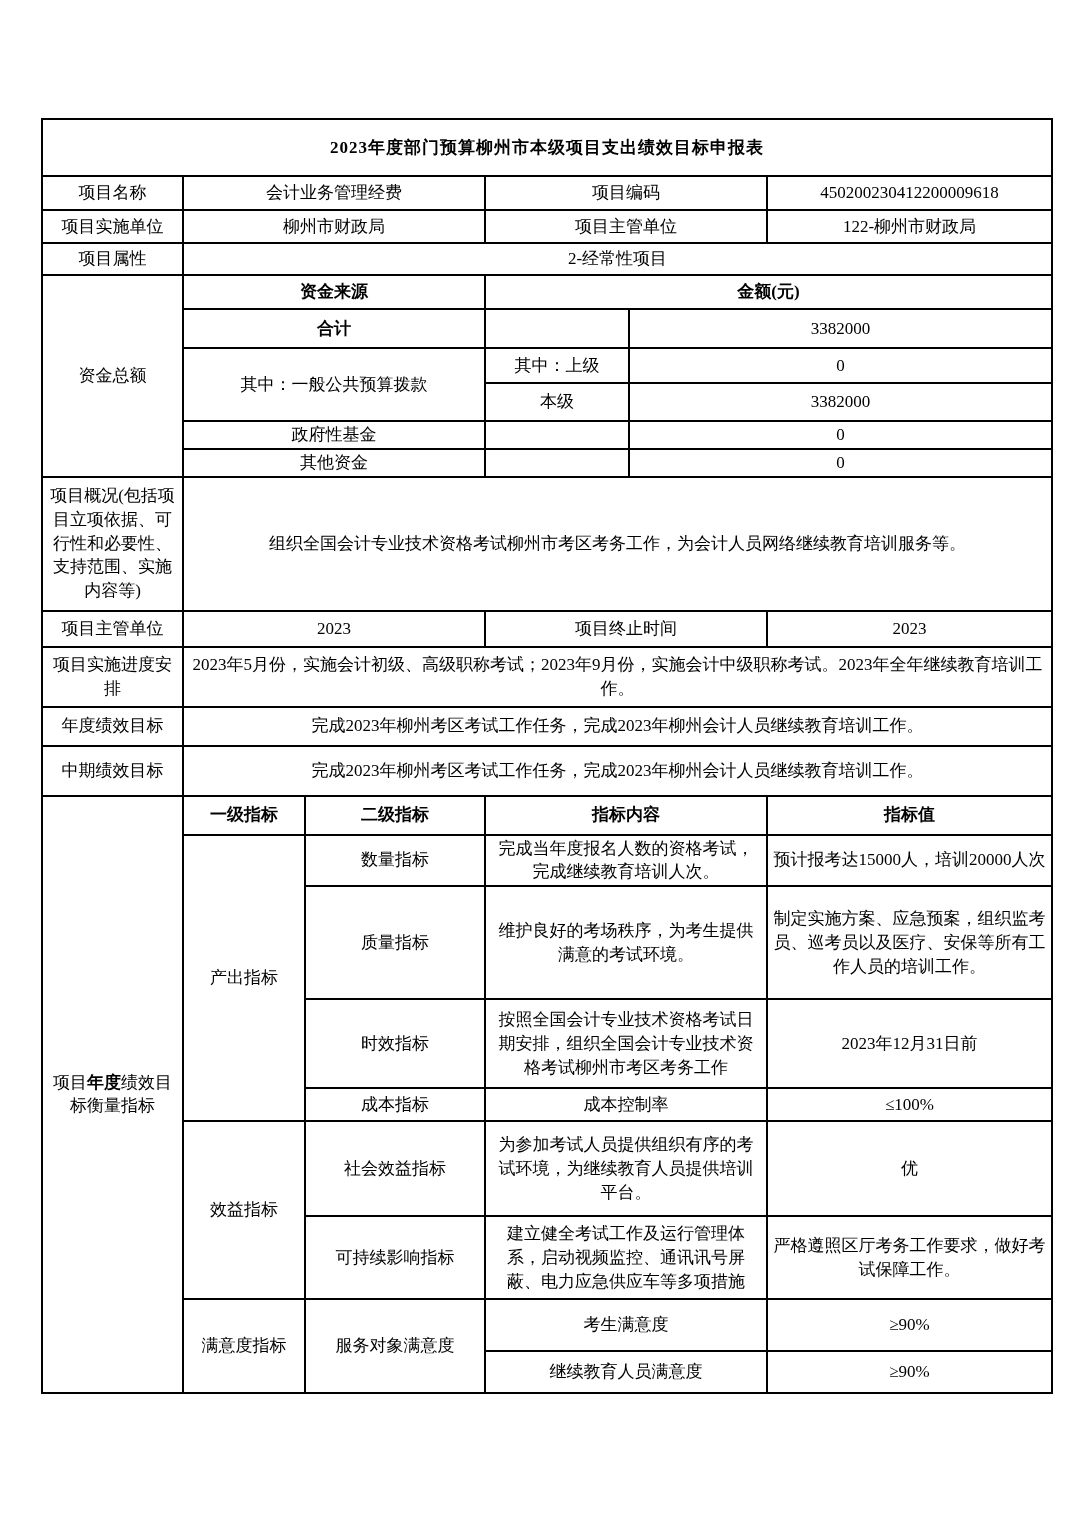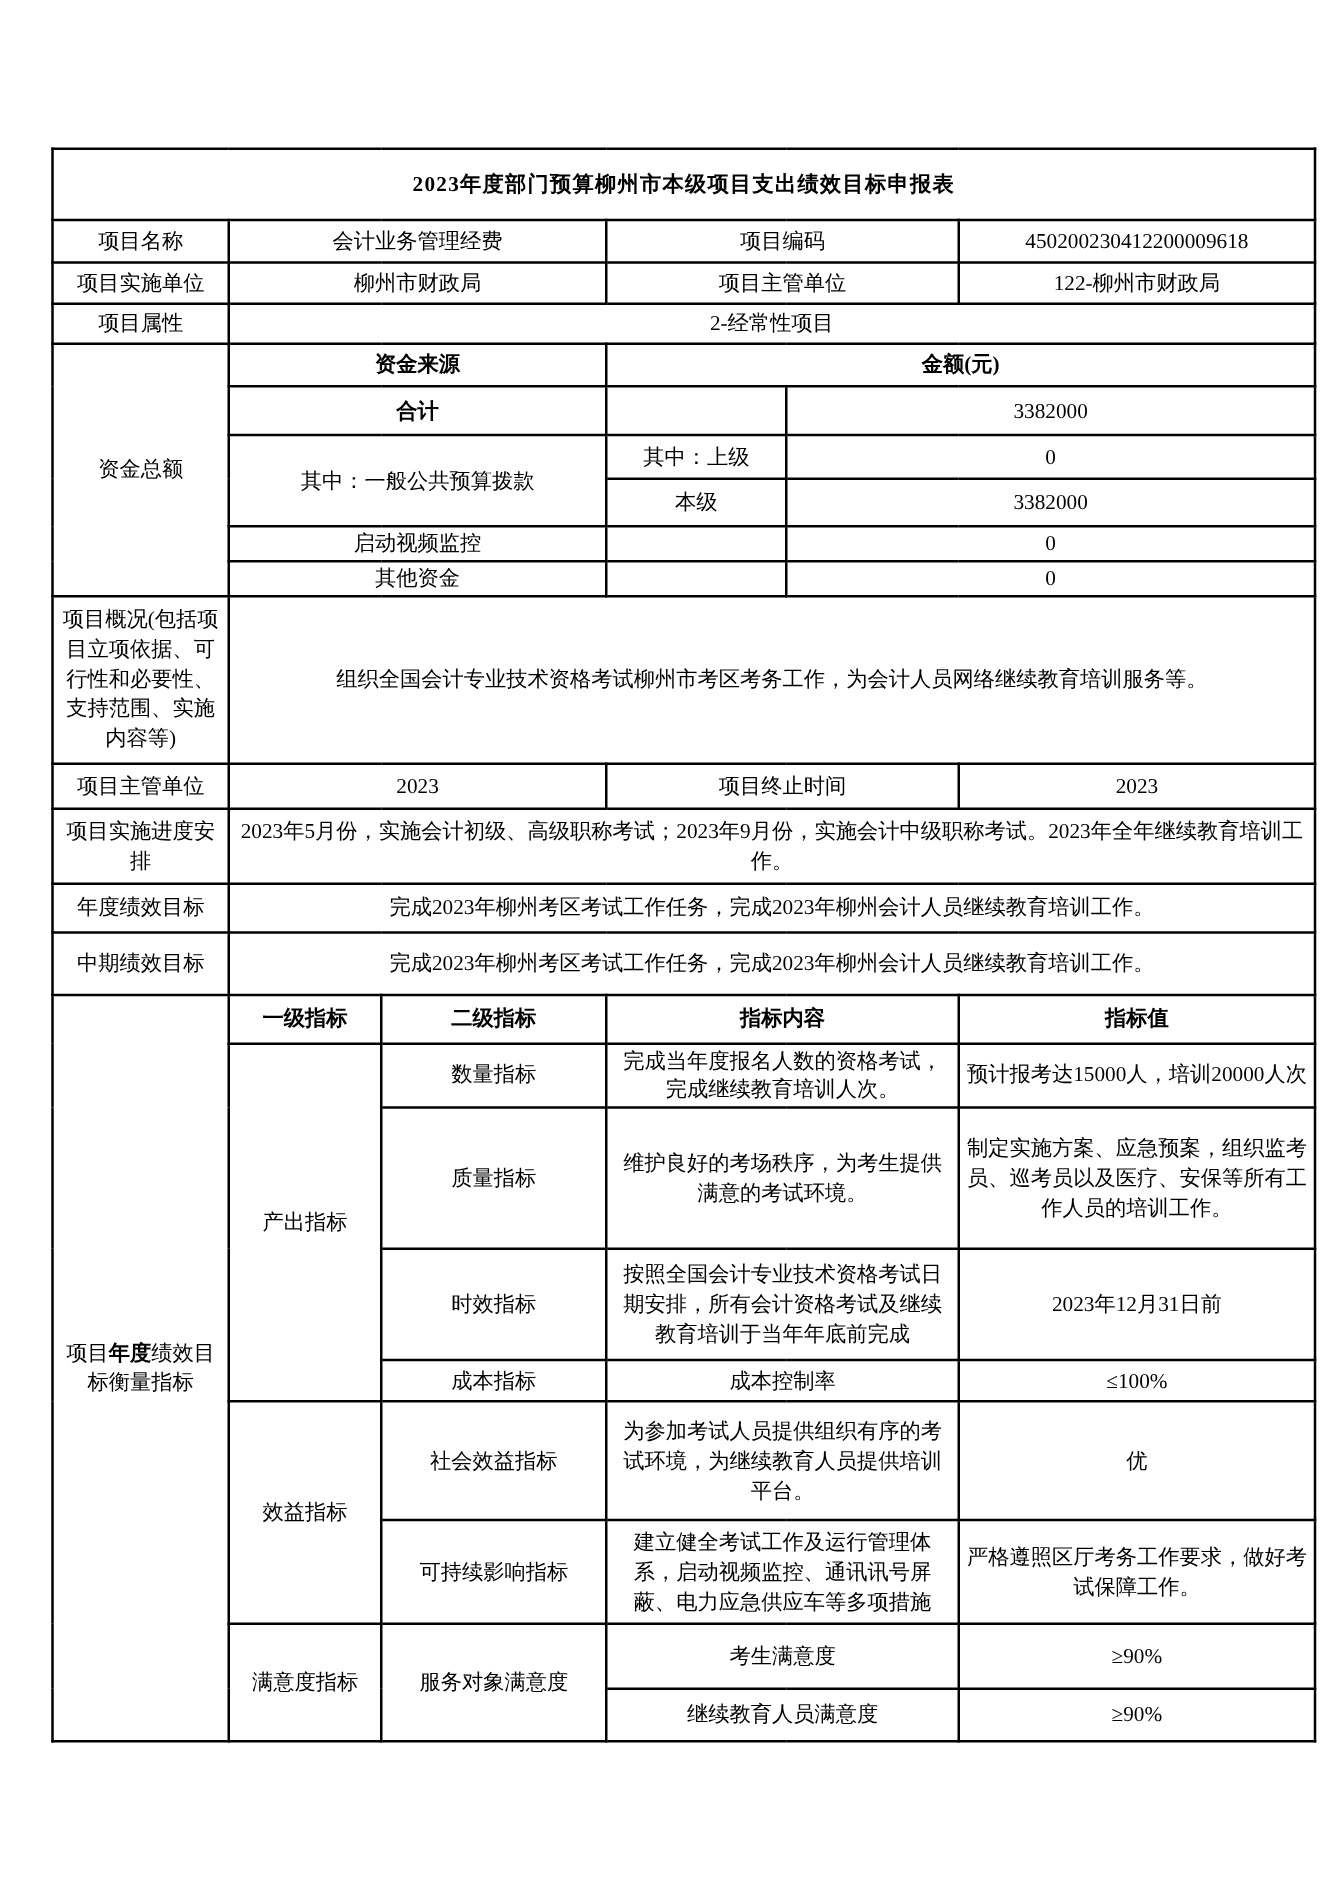--- a/index.html
+++ b/index.html
@@ -91,21 +91,21 @@
     <tr style="height:35px">
       <td colspan="2" rowspan="2">其中：一般公共预算拨款</td>
       <td>其中：上级</td>
       <td colspan="2">0</td>
     </tr>
     <tr style="height:38px">
       <td>本级</td>
       <td colspan="2">3382000</td>
     </tr>
     <tr style="height:27px">
-      <td colspan="2">启动视频监控</td>
+      <td colspan="2">政府性基金</td>
       <td></td>
       <td colspan="2">0</td>
     </tr>
     <tr style="height:27px">
       <td colspan="2">其他资金</td>
       <td></td>
       <td colspan="2">0</td>
     </tr>
 
     <tr style="height:134px">
@@ -149,21 +149,21 @@
       <td colspan="2">完成当年度报名人数的资格考试，完成继续教育培训人次。</td>
       <td>预计报考达15000人，培训20000人次</td>
     </tr>
     <tr style="height:113px">
       <td>质量指标</td>
       <td colspan="2">维护良好的考场秩序，为考生提供满意的考试环境。</td>
       <td>制定实施方案、应急预案，组织监考员、巡考员以及医疗、安保等所有工作人员的培训工作。</td>
     </tr>
     <tr style="height:89px">
       <td>时效指标</td>
-      <td colspan="2">按照全国会计专业技术资格考试日期安排，所有会计资格考试及继续教育培训于当年年底前完成</td>
+      <td colspan="2">按照全国会计专业技术资格考试日期安排，组织全国会计专业技术资格考试柳州市考区考务工作</td>
       <td>2023年12月31日前</td>
     </tr>
     <tr style="height:33px">
       <td>成本指标</td>
       <td colspan="2">成本控制率</td>
       <td>≤100%</td>
     </tr>
 
     <tr style="height:95px">
       <td rowspan="2">效益指标</td>

